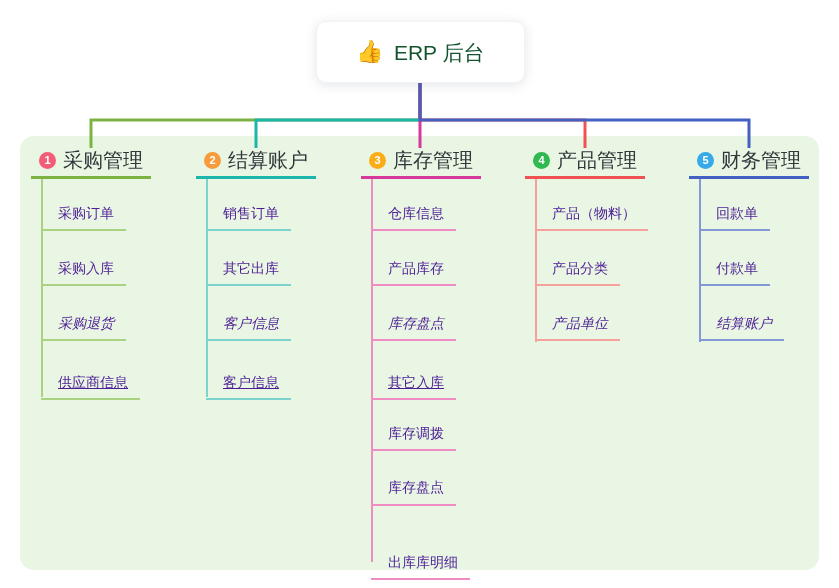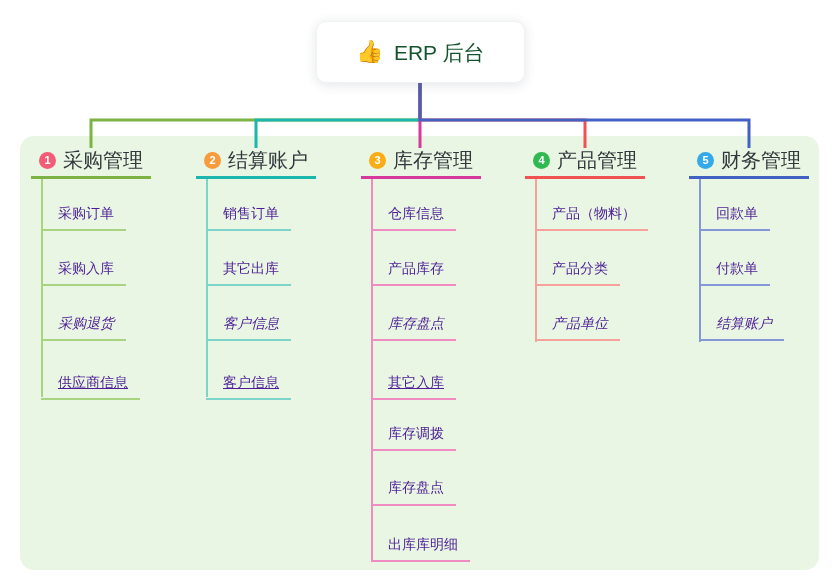--- a/index.html
+++ b/index.html
@@ -95,21 +95,21 @@
     left: 10px;
     padding: 0 12px 7px 17px;
     border-bottom: 2px solid var(--light);
     font-size: 14px;
     line-height: 18px;
     color: #4c1d95;
     white-space: nowrap;
     cursor: pointer;
   }
   .c1 { top: 55px; }  .c2 { top: 110px; } .c3 { top: 165px; font-style: italic; }
-  .c4 { top: 224px; text-decoration: underline; } .c5 { top: 275px; } .c6 { top: 330px; font-family: Liberation Serif, serif; } .c7 { top: 386px; }
+  .c4 { top: 224px; text-decoration: underline; } .c5 { top: 275px; } .c6 { top: 330px; font-family: Liberation Serif, serif; } .c7 { top: 404px; }
 </style>
 </head>
 <body>
 
 <div class="stage">
 
   <div class="panel" style="--panel-bg: #E9F6E3;"></div>
 
   <svg class="links" viewBox="0 0 839 588" xmlns="http://www.w3.org/2000/svg">
     <path d="M420 81 L420 120 L91 120 L91 148" fill="none" stroke-width="3" stroke="#7CB342"></path>

